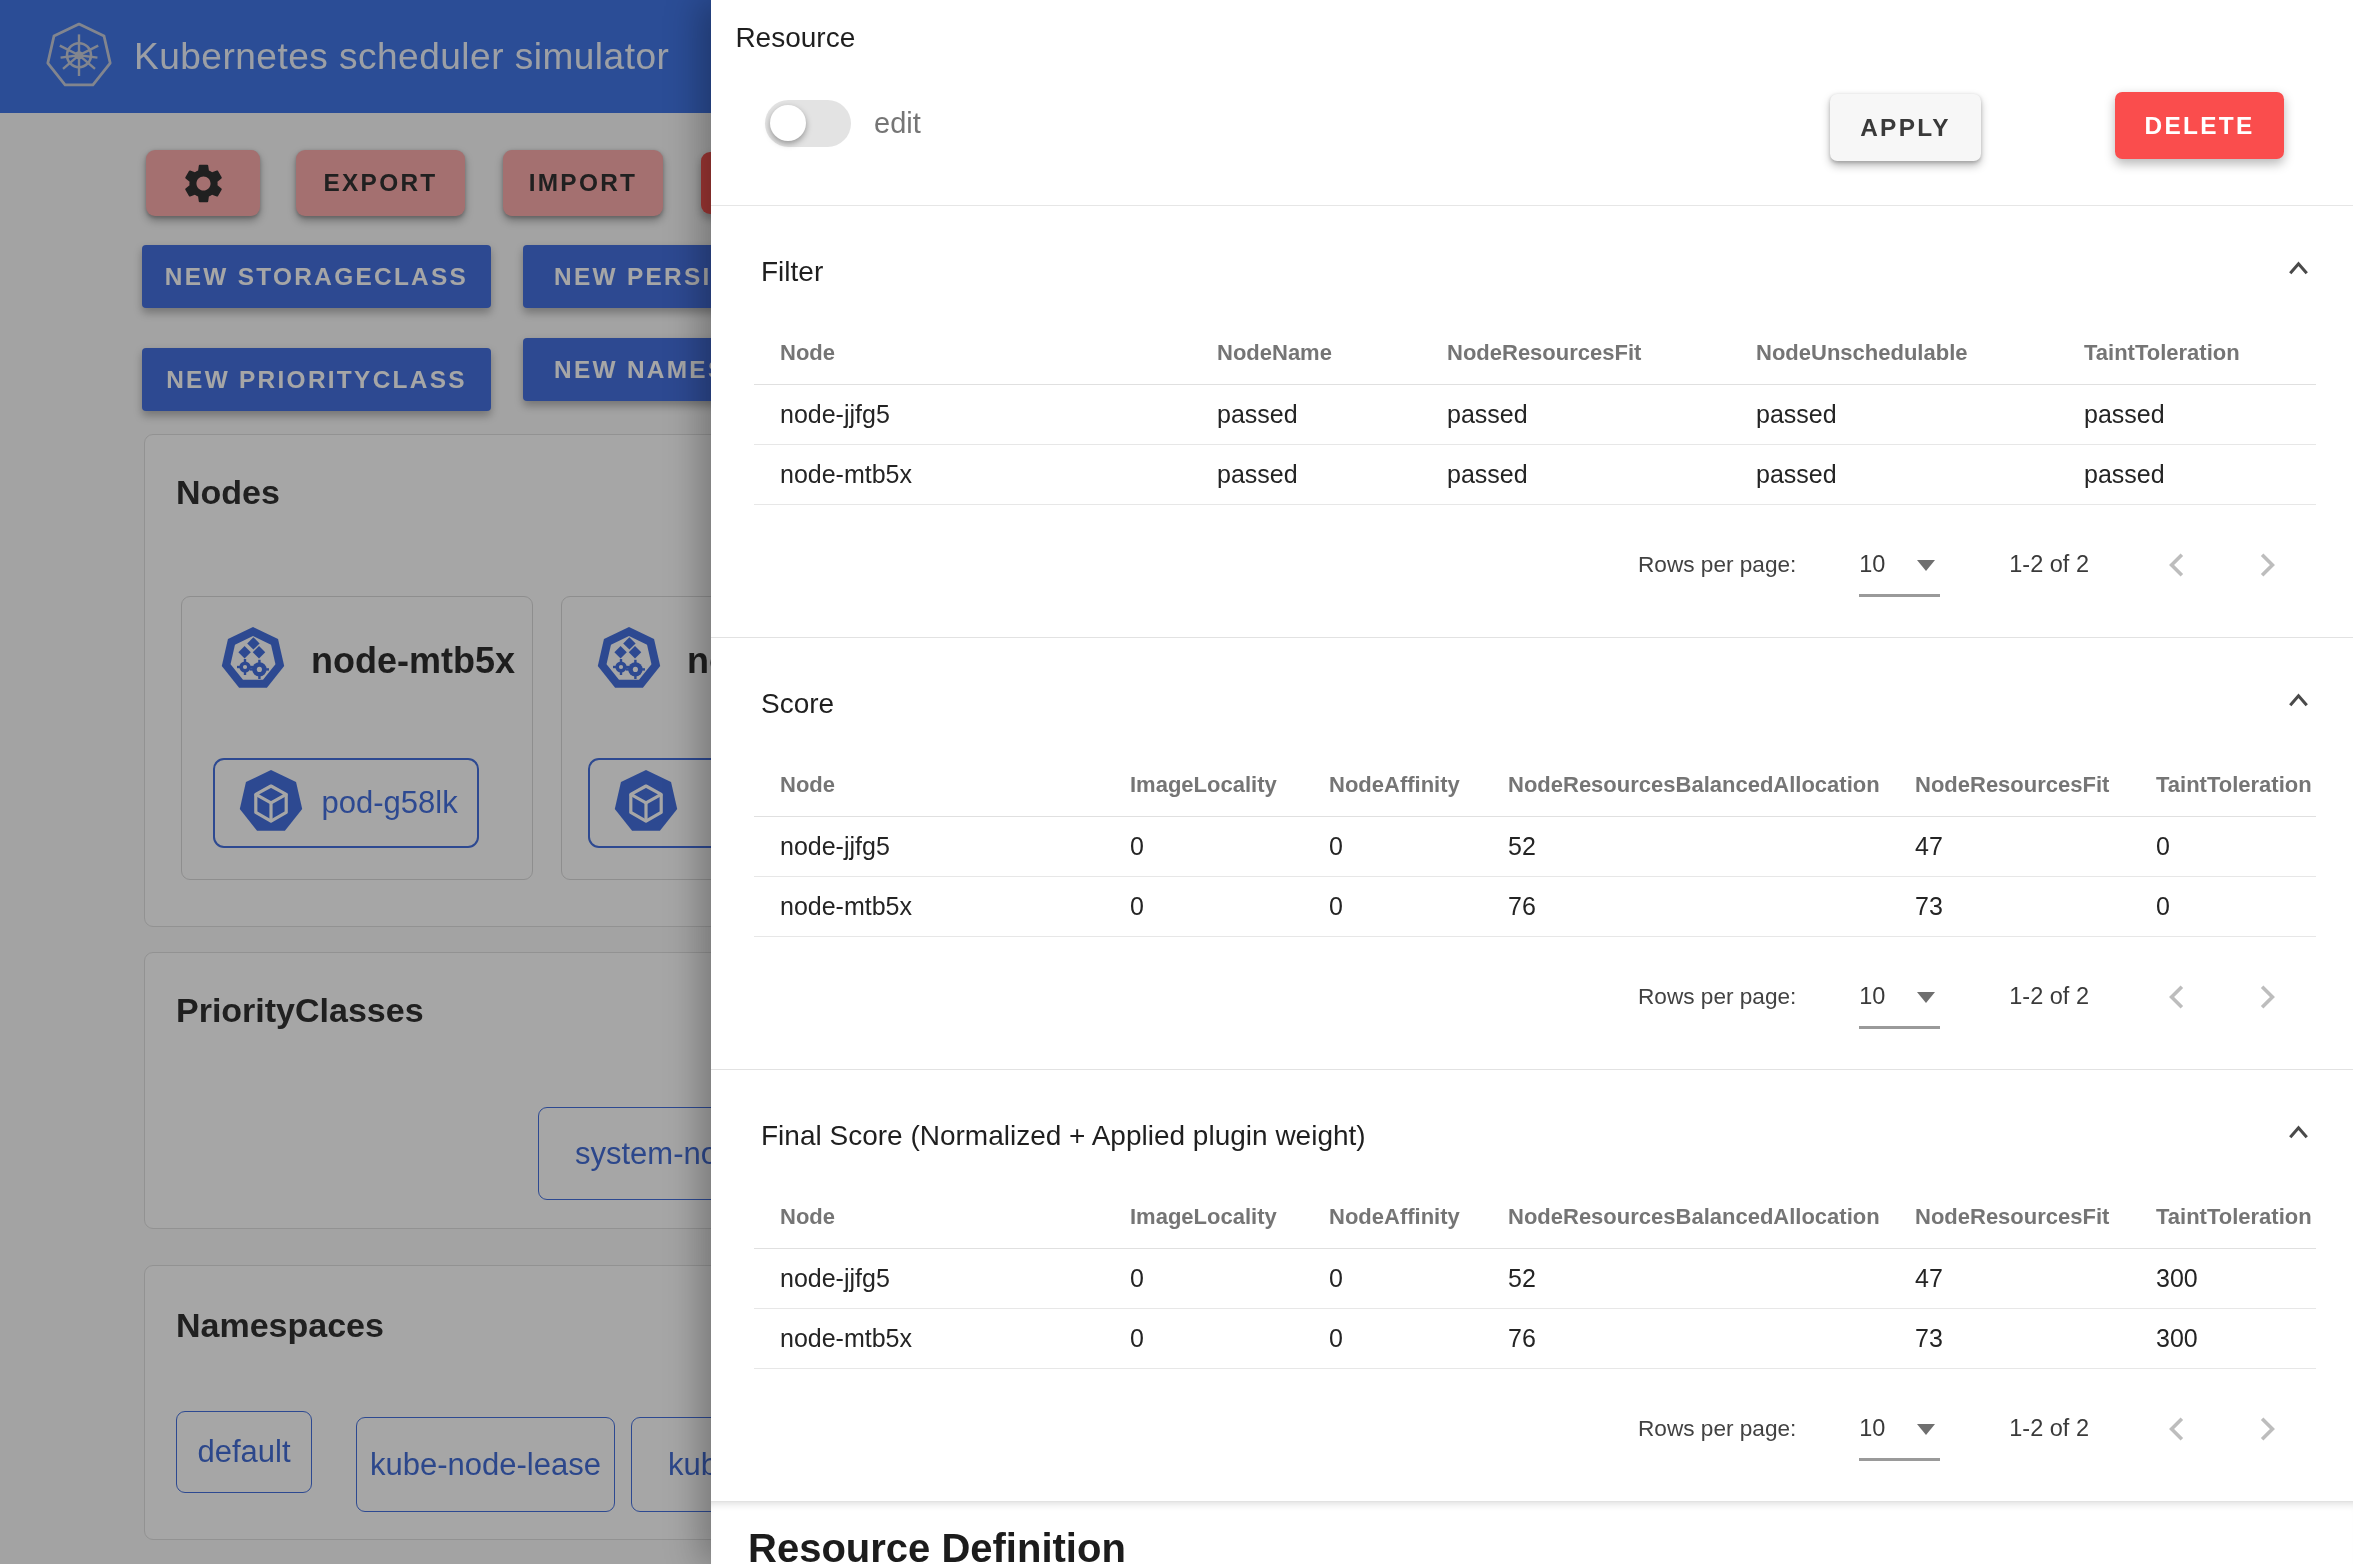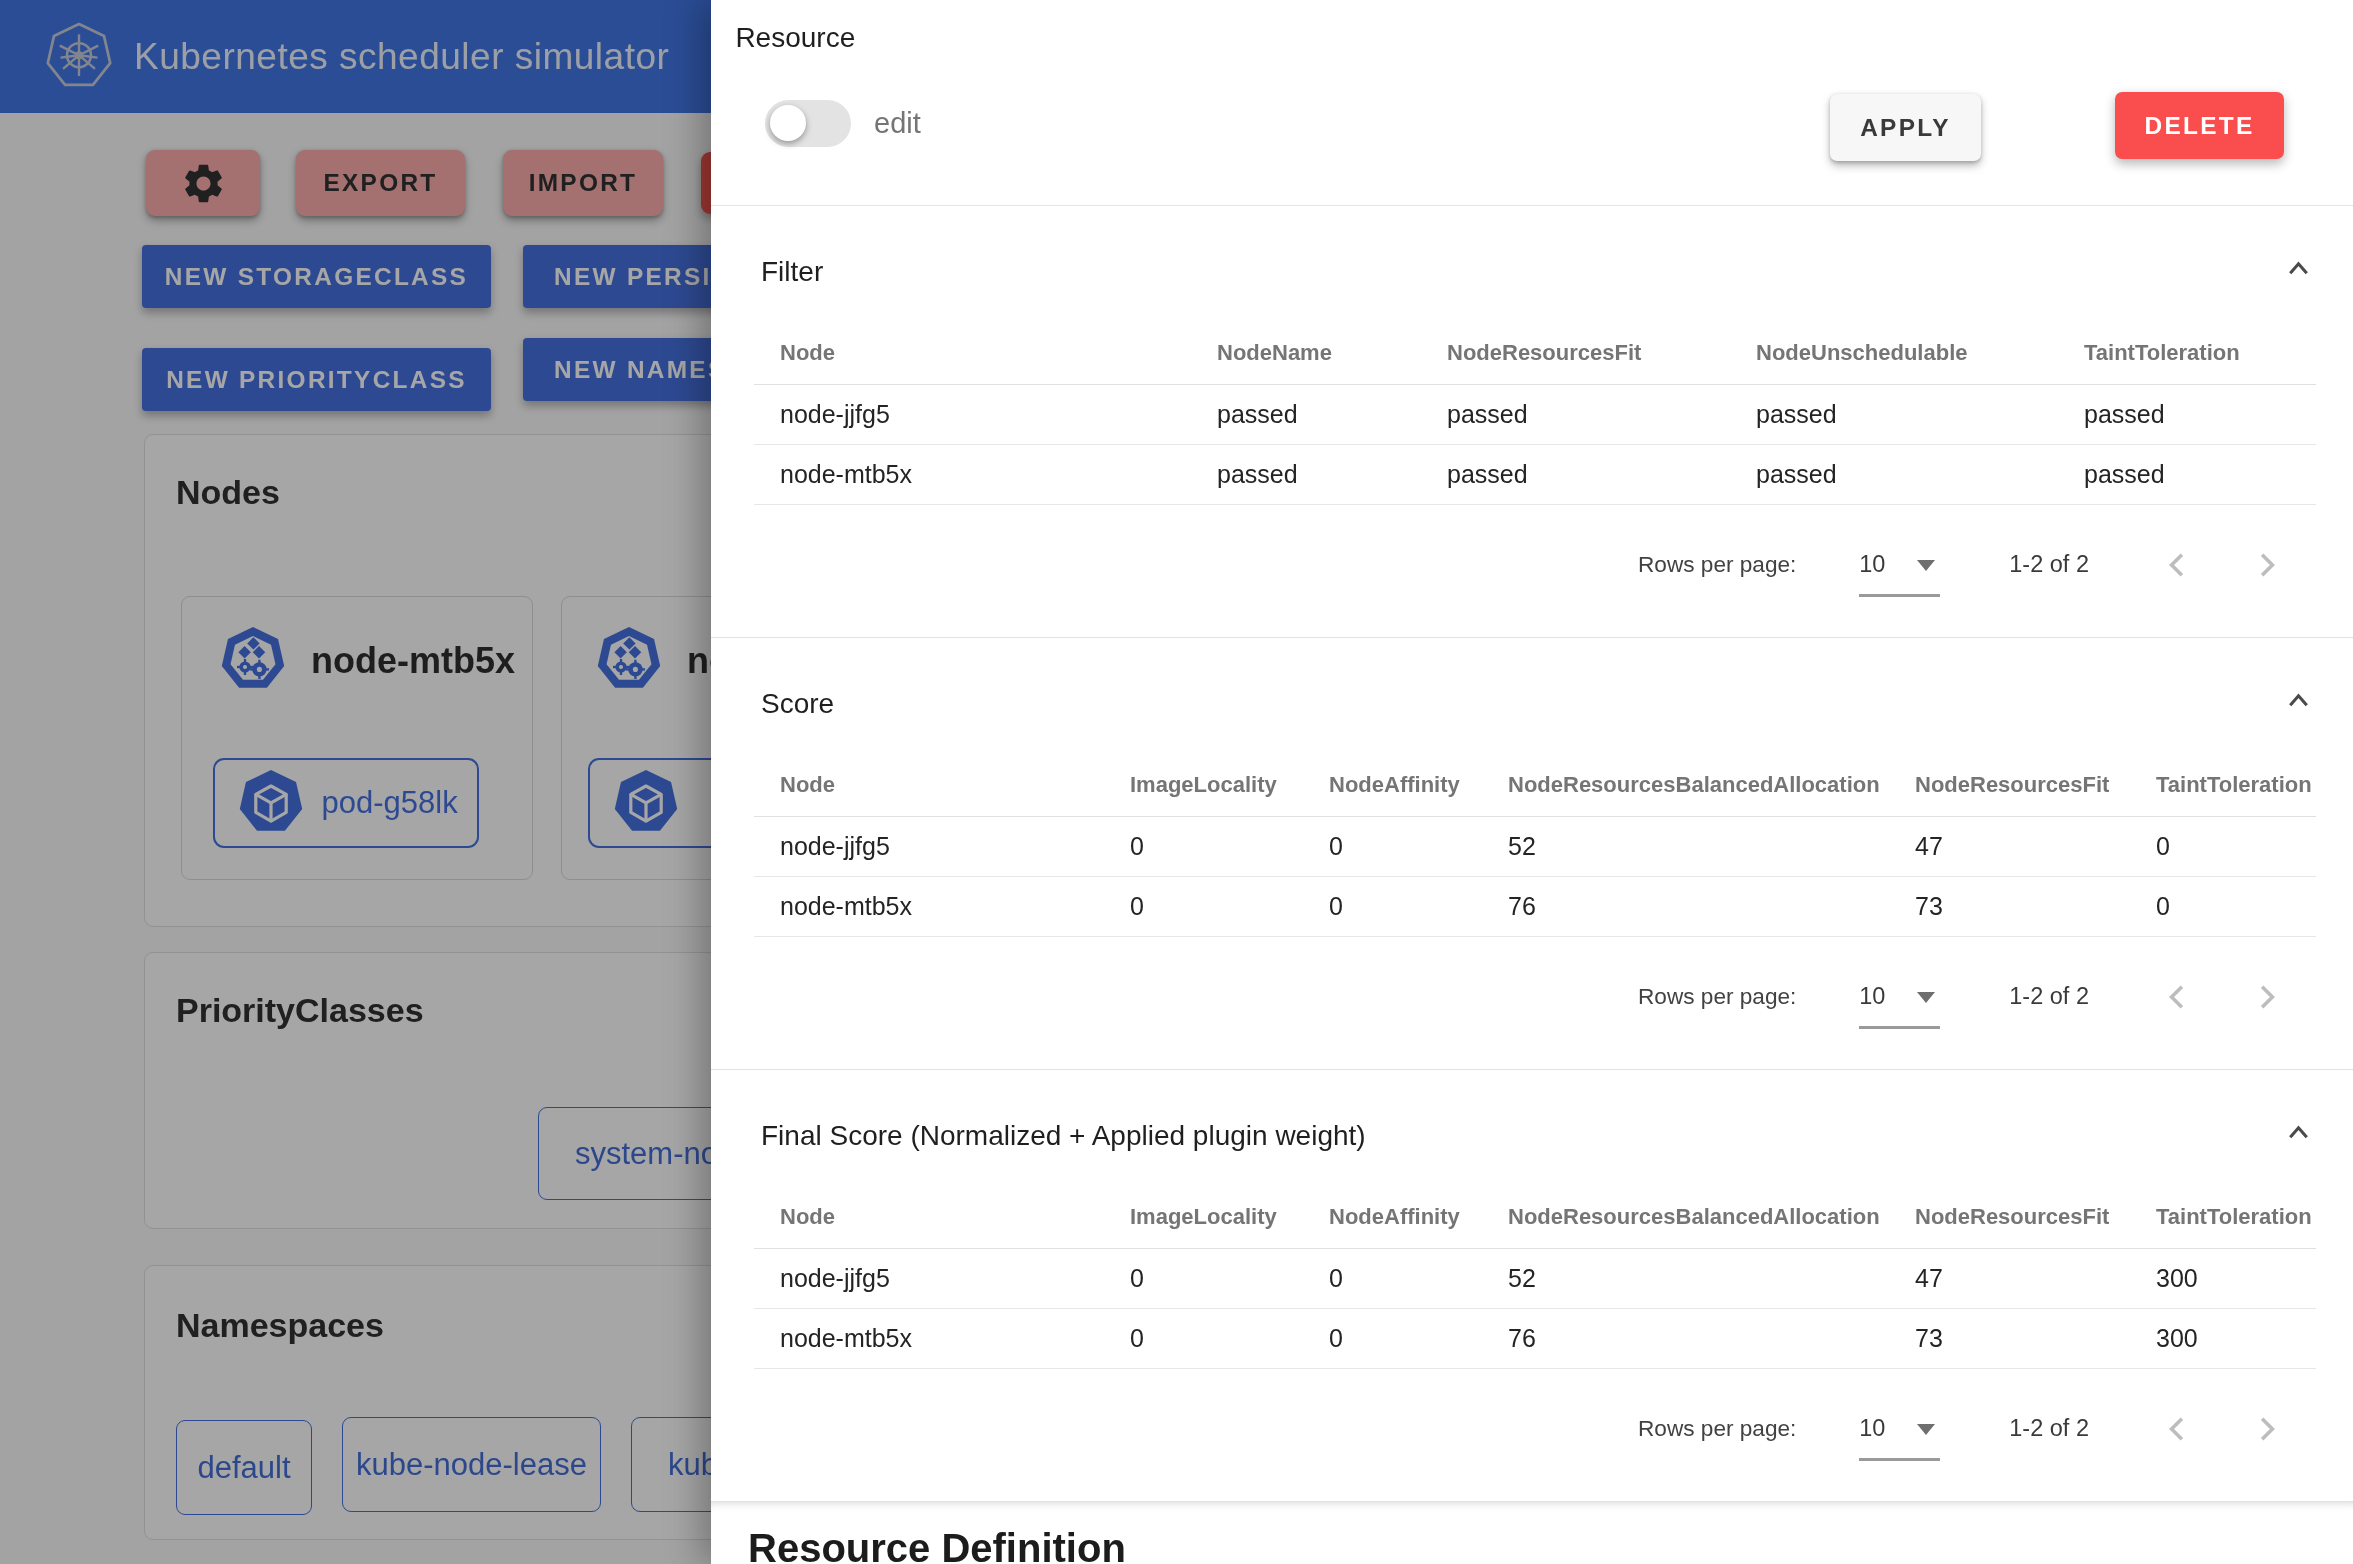--- a/index.html
+++ b/index.html
@@ -211,22 +211,22 @@
         </div>
     </div>
 
     <div class="card" style="left:144px; top:952px; width:633px; height:277px;">
       <div class="card-title" style="top:38px;">PriorityClasses</div>
       <div class="chip" style="left:393px; top:154px; width:271px; height:93px; justify-content:flex-start; padding-left:36px;">system-nod</div>
     </div>
 
     <div class="card" style="left:144px; top:1265px; width:633px; height:275px;">
       <div class="card-title" style="top:40px;">Namespaces</div>
-      <div class="chip" style="left:31px; top:154px; width:136px; height:95px;">default</div>
-      <div class="chip" style="left:197px; top:151px; width:259px; height:95px;">kube-node-lease</div>
+      <div class="chip" style="left:31px; top:145px; width:136px; height:82px;">default</div>
+      <div class="chip" style="left:211px; top:151px; width:259px; height:95px;">kube-node-lease</div>
       <div class="chip" style="left:486px; top:151px; width:199px; height:95px; justify-content:flex-start; padding-left:36px;">kube</div>
     </div>
   </div>
 
   <div class="scrim"></div>
 
   <div class="drawer">
     <div class="dheader">
       <div class="dtitle">Resource</div>
       <div class="switch">

